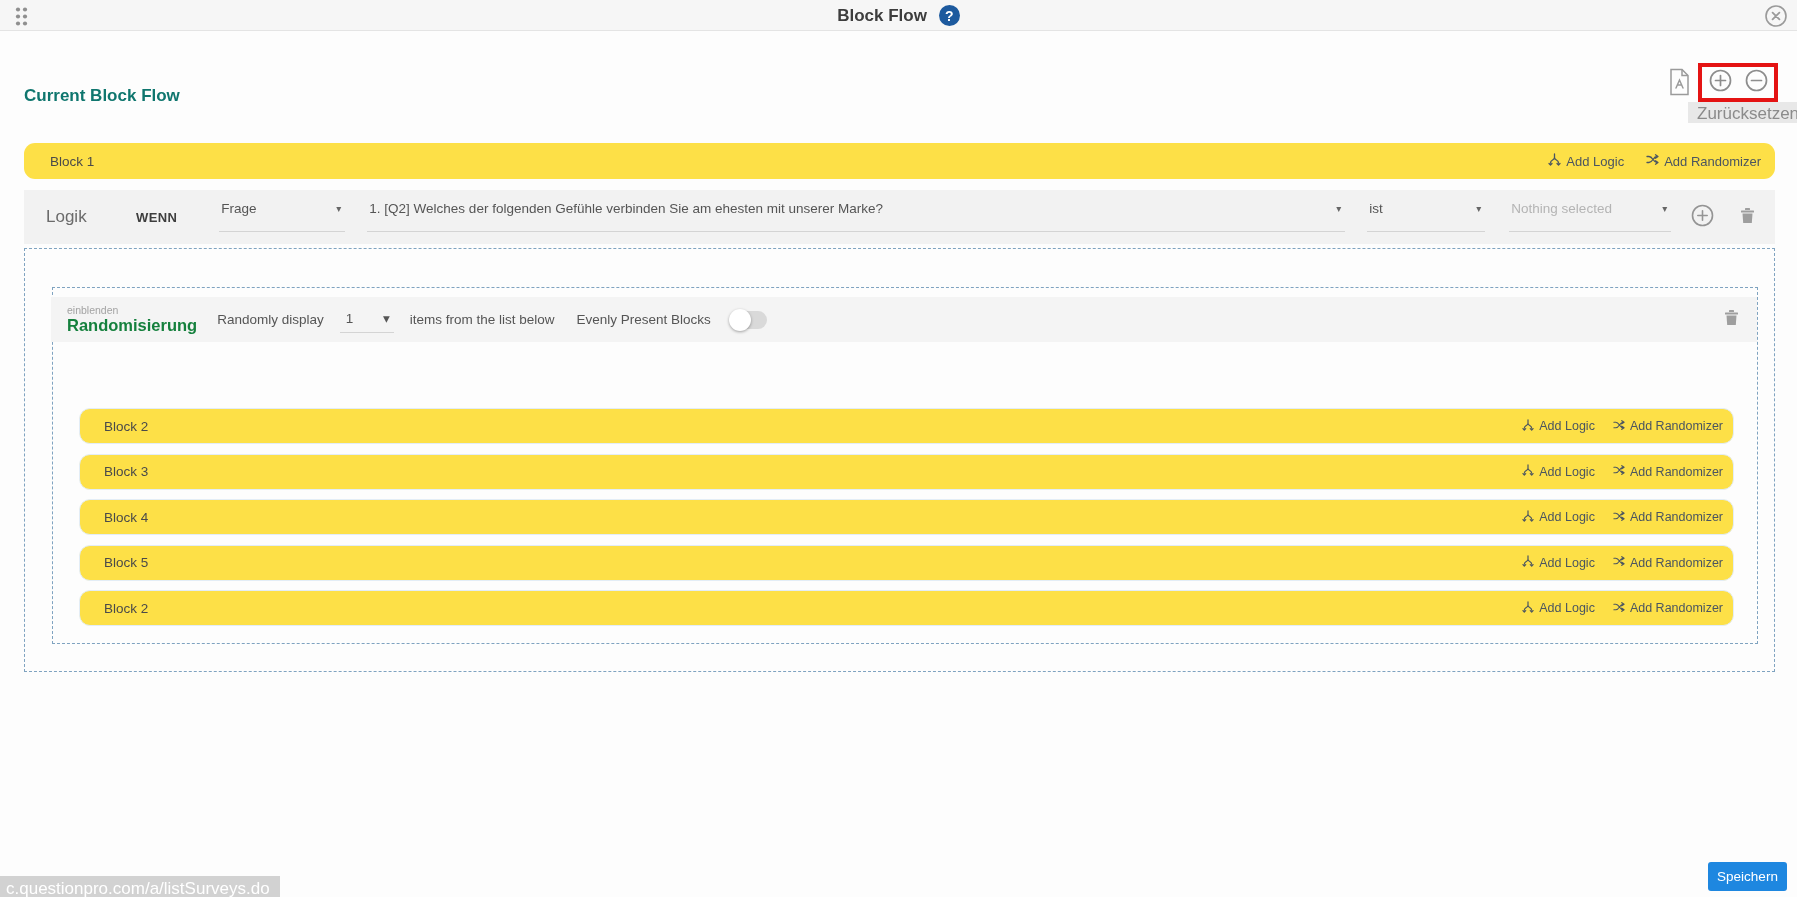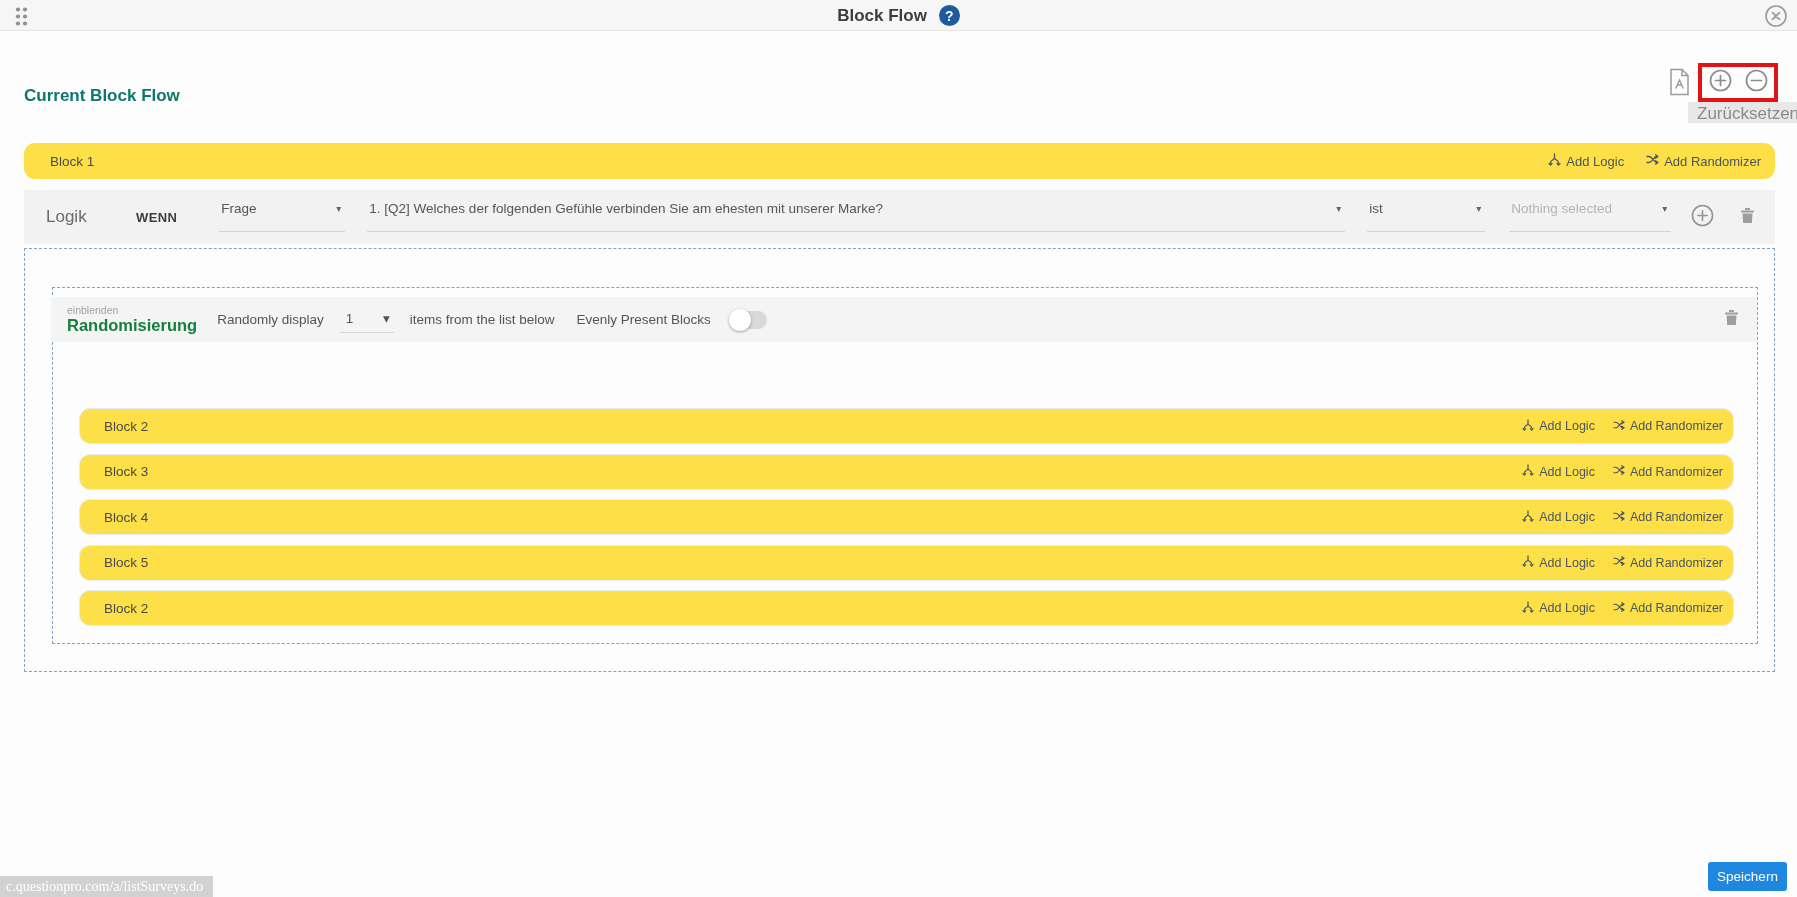--- a/index.html
+++ b/index.html
@@ -59,21 +59,21 @@
   .toggle { position:relative; width:36px; height:18px; background:#d9d9d9; border-radius:9px; margin-left:20px; cursor:pointer; }
   .toggle .knob { position:absolute; left:-2px; top:-2px; width:22px; height:22px; background:#fff; border-radius:50%; box-shadow:0 1px 3px rgba(0,0,0,.35); }
   .rand-trash { margin-left:auto; margin-right:4px; }
 
   
   .blocks-list { position:absolute; left:26px; top:108px; width:1655px;margin-top:12px; }
   .blocks-list .block-row { height:36px; margin-bottom:9.5px; padding:0 10px 0 24px; border:1px solid #e3edf6; }
 
   
   .save-btn { position:absolute; left:1708px; top:862px; width:79px; height:29px; background:#1e87e0; color:#fff; font-size:13.5px; font-family:"Liberation Sans", sans-serif; border:none; border-radius:3px; cursor:pointer; }
-  .status-chip { position:absolute; left:0; top:876px; height:21px; background:#d2d2d2; color:#fff; font-size:14px; padding:3px 10px 0 6px; white-space:nowrap;font-family:Liberation Serif, serif; }
+  .status-chip { position:absolute; left:0; top:876px; height:21px; background:#d2d2d2; color:#fff; font-size:17px; padding:3px 10px 0 6px; white-space:nowrap; }
 </style>
 </head>
 <body>
 
 <div class="app">
 
   <div class="titlebar">
     <span class="drag-handle">
       <svg width="15" height="21" viewBox="0 0 15 21">
         <g fill="#8f8f8f">

